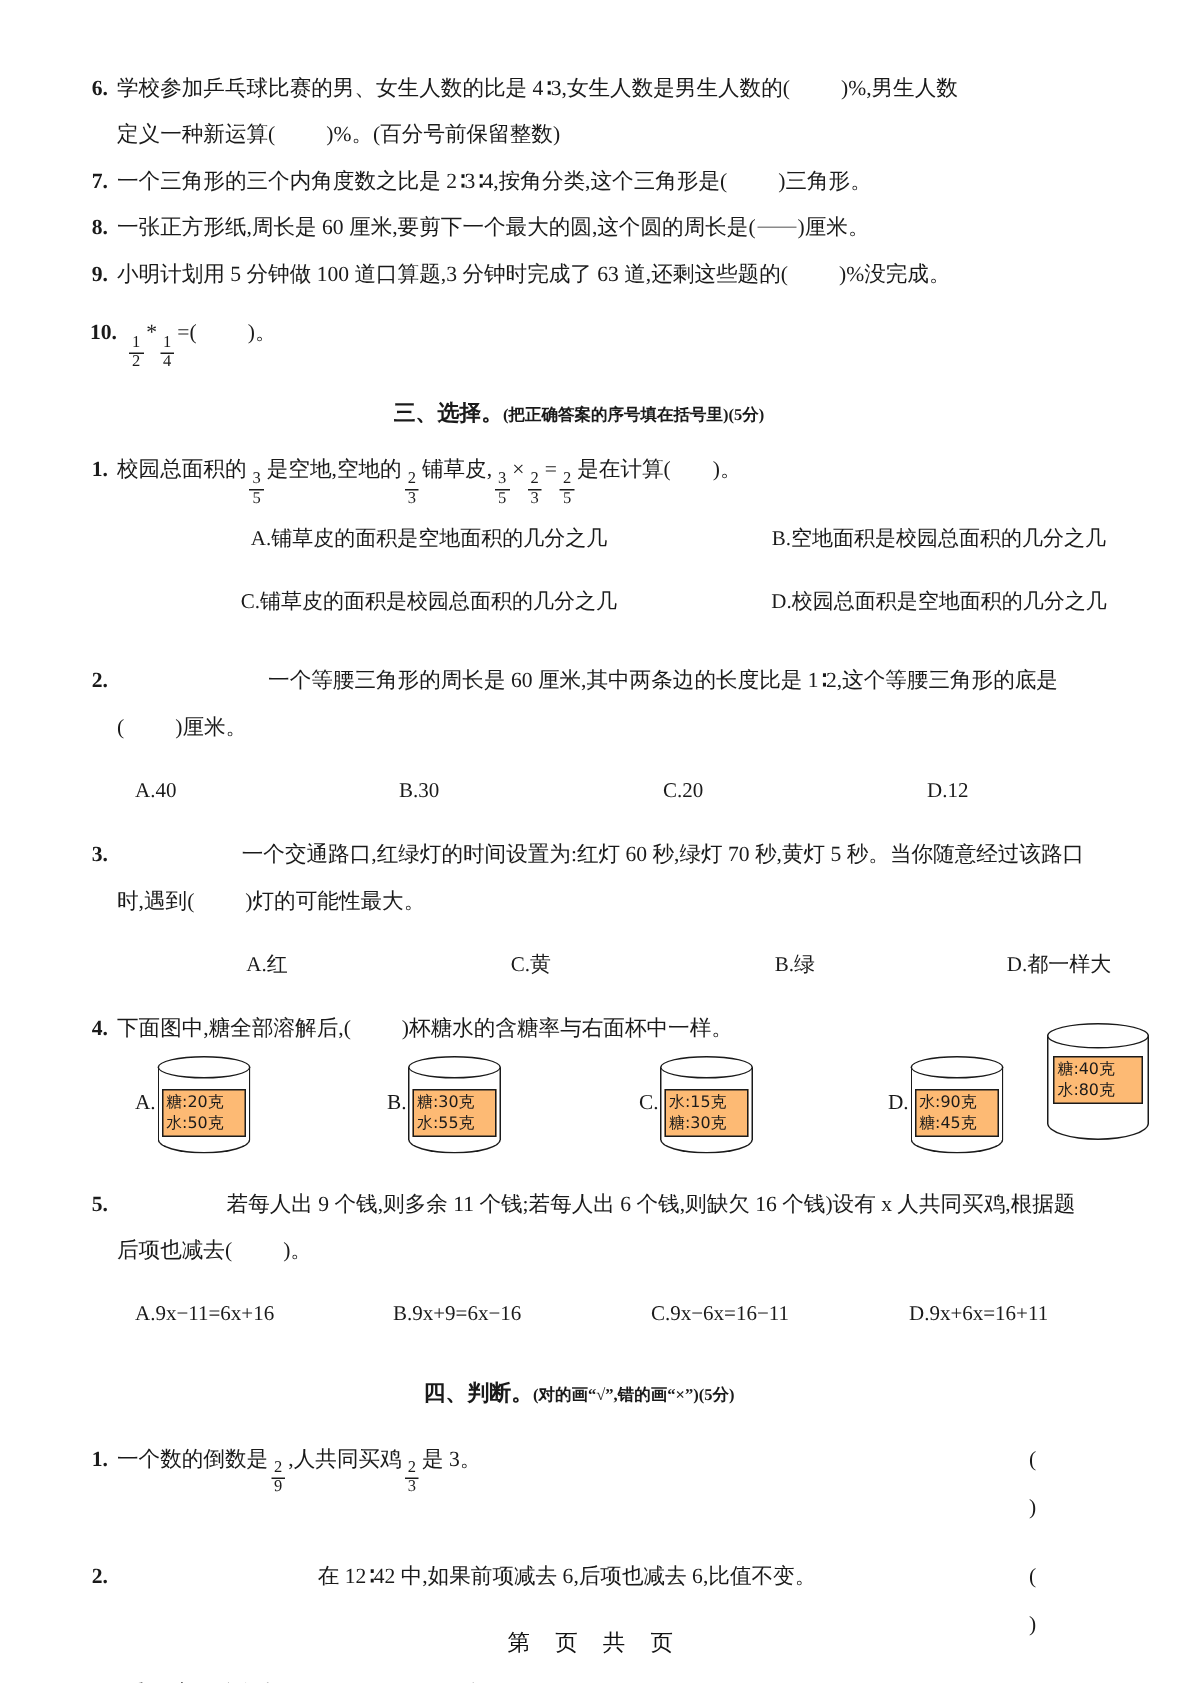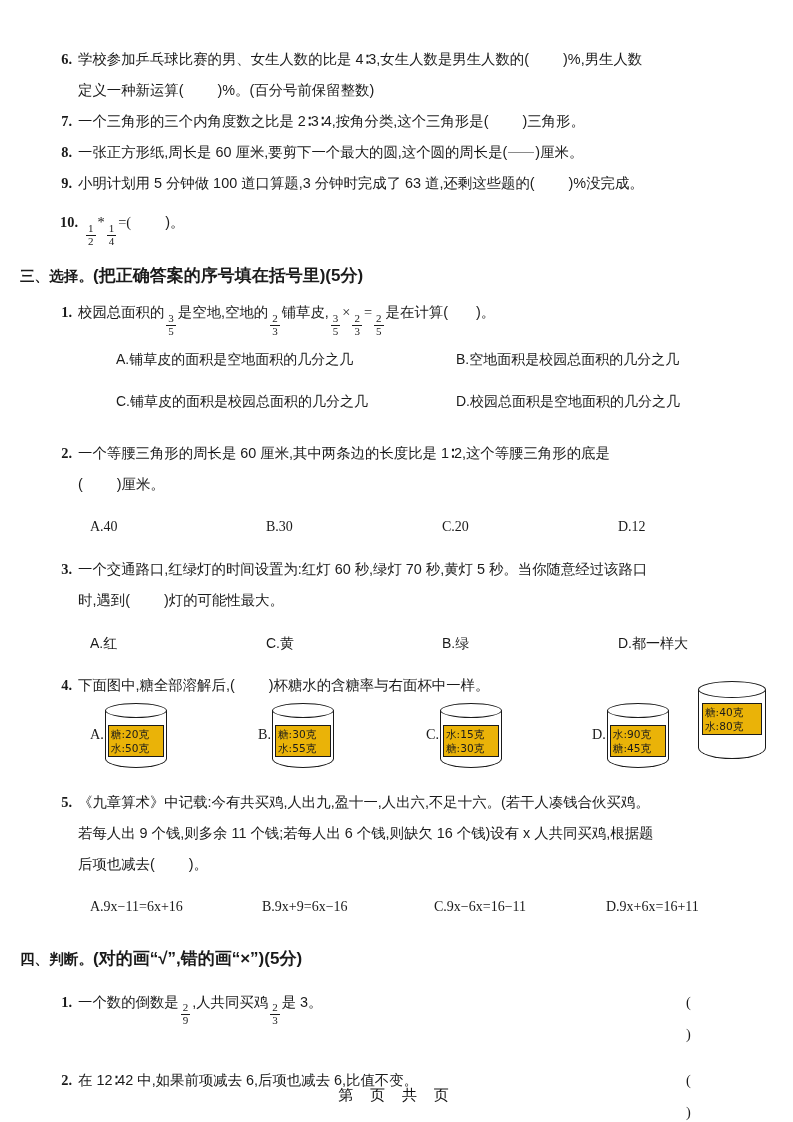--- a/index.html
+++ b/index.html
@@ -48,34 +48,34 @@
   }
   .qnum.wide { width: 32px; }
   .qbody {
     flex: 1 1 auto;
   }
   .line {
     line-height: 31px;
     white-space: nowrap;
   }
 
-  .cn { font-family: Liberation Sans, sans-serif; }
+  .cn { font-family: Liberation Serif, serif; text-align: center; }
 
   
   .section {
     font-size: 14.6px;
     line-height: 30px;
     margin-top: 14px;
     margin-bottom: 6px;
     margin-left: -26px;
     font-weight: bold;
   }
   .section .sub {
     font-weight: bold;
-    font-size: 17px;
+    font-size: 11px;
   }
 
   
   .frac {
     display: inline-flex;
     flex-direction: column;
     vertical-align: -0.45em;
     text-align: center;
     font-size: 11px;
     line-height: 1.06;
@@ -143,21 +143,21 @@
     position: absolute;
     left: 3px;
     top: 22px;
     width: 56px;
     border: 1.1px solid #1a1a1a;
     box-sizing: border-box;
     font-size: 10.6px;
     line-height: 14px;
     text-align: left;
     padding: 1px 2px;
-    background: #eab308;
+    background: #fdba74;
     font-family: "DejaVu Sans", sans-serif;
     white-space: nowrap;
   }
   .cyl.big { width: 70px; height: 86px; }
   .cyl.big .body { width: 68px; height: 70px; top: 8px; }
   .cyl.big .top { width: 68px; height: 17px; }
   .cyl.big .txt { width: 60px; left: 4px; top: 22px; }
 
   
   .tf {
@@ -394,21 +394,20 @@
             </span>
           </span>
         </div>
       </div>
     </div>
   </div>
 
   <div class="q" style="margin-top:6px">
     <div class="qnum">5.</div>
     <div class="qbody">
-      <div class="line cn">《九章算术》中记载:今有共买鸡,人出九,盈十一,人出六,不足十六。(若干人凑钱合伙买鸡。</div>
       <div class="line cn">若每人出 9 个钱,则多余 11 个钱;若每人出 6 个钱,则缺欠 16 个钱)设有 x 人共同买鸡,根据题</div>
       <div class="line">
         <span class="cn">后项也减去(</span><span class="blank"></span><span class="cn">)。</span>
       </div>
       <div class="choices eq5">
         <div class="ch">A.9x−11=6x+16</div>
         <div class="ch">B.9x+9=6x−16</div>
         <div class="ch">C.9x−6x=16−11</div>
         <div class="ch">D.9x+6x=16+11</div>
       </div>

